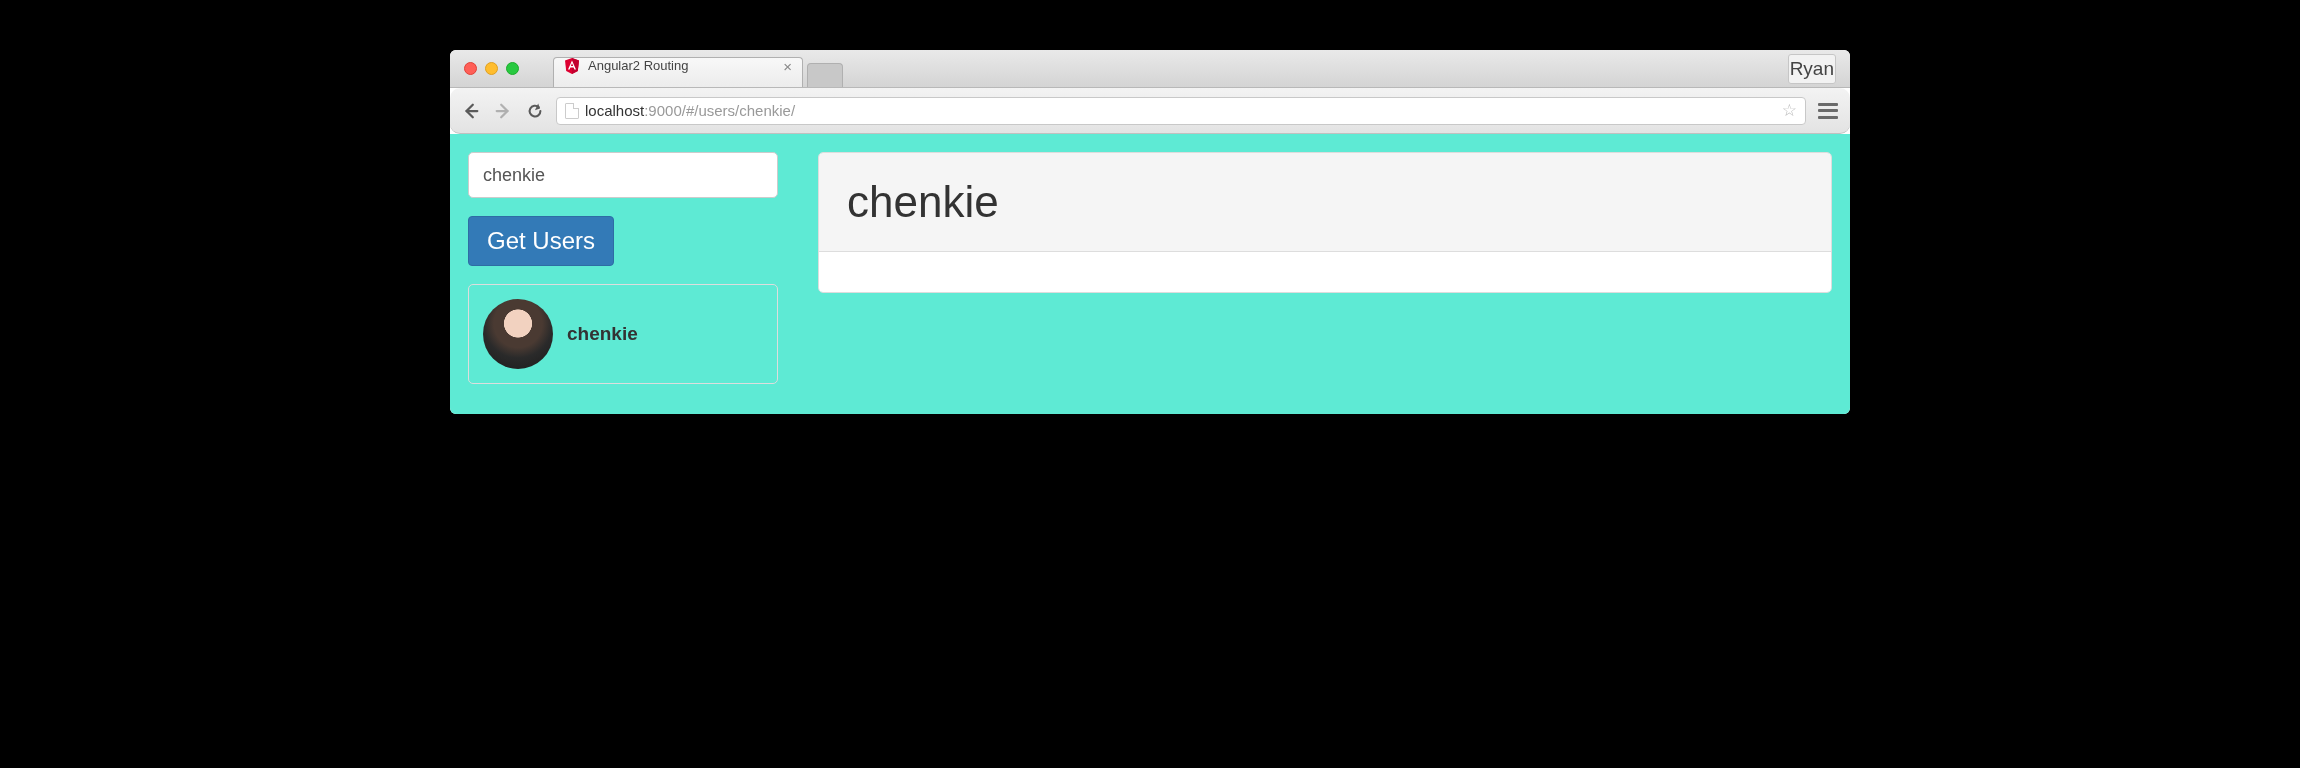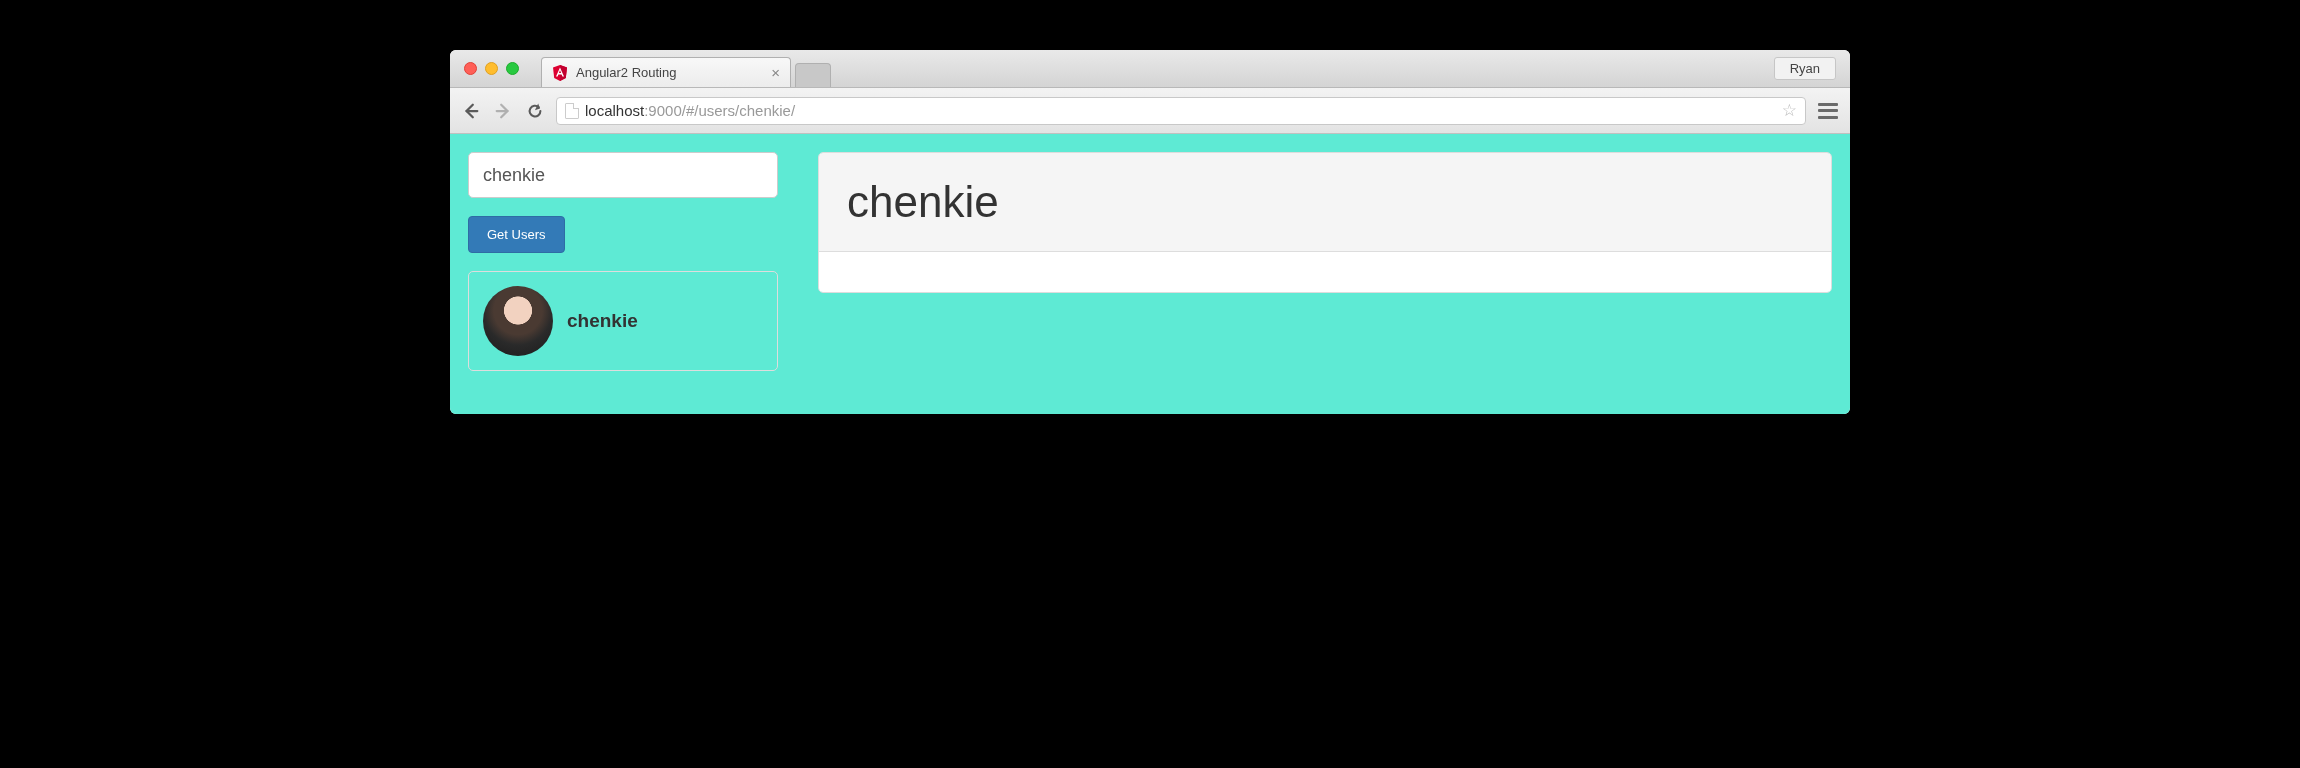--- a/index.html
+++ b/index.html
@@ -40,29 +40,28 @@
     }
     .traffic-light {
       width: 13px;
       height: 13px;
       border-radius: 50%;
     }
     .tl-red { background: #ff5f57; border: 0.5px solid #e14138; }
     .tl-yellow { background: #ffbd2e; border: 0.5px solid #dfa021; }
     .tl-green { background: #28c940; border: 0.5px solid #1dac2c; }
     .tab {
-      margin-left: 22px;
+      margin-left: 34px;
       height: 30px;
       background: linear-gradient(#f8f8f8, #ececec);
       border: 1px solid #b0b0b0;
       border-bottom: none;
       border-top-left-radius: 4px;
       border-top-right-radius: 4px;
       display: flex;
-      align-items: center;
       padding: 0 10px;
       gap: 8px;
       font-size: 13px;
       color: #444;
       align-self: flex-end;
       min-width: 250px;
     }
     .tab-favicon {
       width: 16px;
       height: 16px;
@@ -81,35 +80,36 @@
       width: 36px;
       background: #c8c8c8;
       border: 1px solid #b0b0b0;
       border-bottom: none;
       border-top-left-radius: 4px;
       border-top-right-radius: 4px;
       align-self: flex-end;
     }
     .profile-chip {
       margin-left: auto;
-      padding: 3px 15px;
+      padding: 3px 1px;
       background: #f2f2f2;
       border: 1px solid #c6c6c6;
       border-radius: 3px;
-      font-size: 13px;
+      font-size: 19px;
       color: #444;
     }
     .addrbar {
       height: 46px;
       background: linear-gradient(#f3f3f3, #e3e3e3);
       border-bottom: 1px solid #c0c0c0;
       display: flex;
       align-items: center;
       padding: 0 12px;
       gap: 12px;
+      border-radius: 10px;
     }
     .nav-icons {
       display: flex;
       gap: 14px;
       align-items: center;
       color: #5f5f5f;
     }
     .nav-icon {
       width: 18px;
       height: 18px;
@@ -191,21 +191,21 @@
       font-size: 18px;
       color: #555;
       outline: none;
     }
     .btn-primary {
       background: #337ab7;
       color: #fff;
       border: 1px solid #2e6da4;
       border-radius: 4px;
       padding: 10px 18px;
-      font-size: 13px;
+      font-size: 24px;
       cursor: pointer;
       align-self: flex-start;
     }
     .user-card {
       border: 1px solid #ddd;
       border-radius: 5px;
       padding: 14px;
       display: flex;
       align-items: center;
       gap: 14px;

